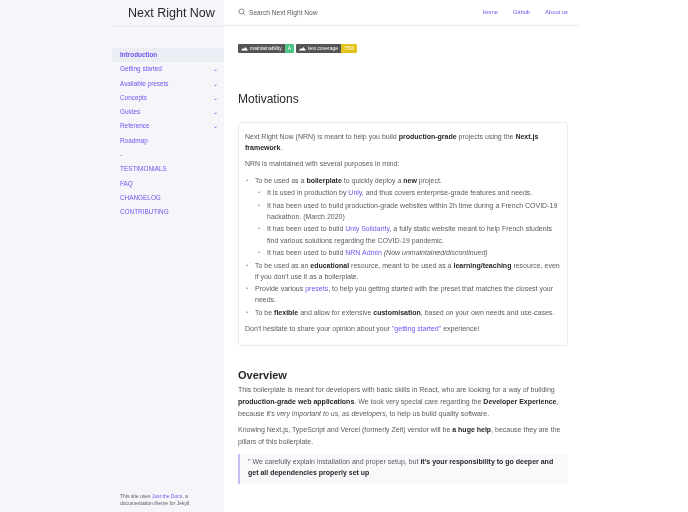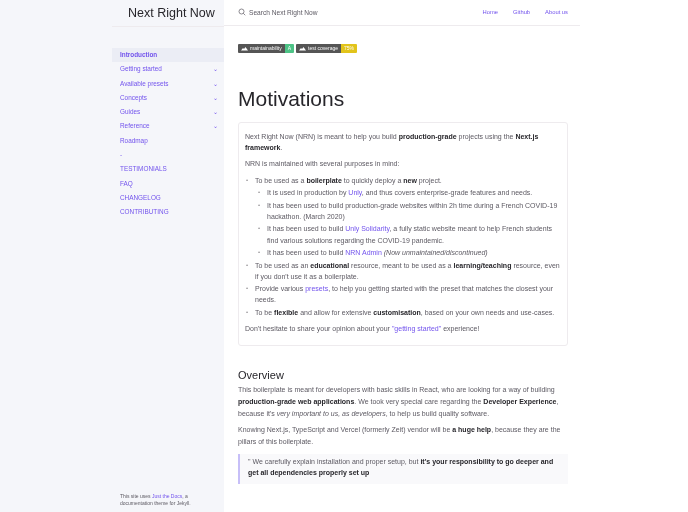--- a/index.html
+++ b/index.html
@@ -20,31 +20,31 @@
   .header { position: absolute; left: 224px; top: 0; width: 356px; height: 26px; border-bottom: 1px solid #eeebee; }
   .search { position: absolute; left: 14px; top: 8px; font-size: 6.6px; color: #5c5962; display: flex; align-items: center; gap: 3px; }
   .search svg { width: 8px; height: 8px; }
   .topnav { position: absolute; right: 12px; top: 9px; display: flex; gap: 15px; font-size: 5.8px; }
 
   .main { position: absolute; left: 238px; top: 44px; width: 334px; }
   .badges { display: flex; gap: 2px; height: 9px; }
   .badge { display: flex; height: 9px; font-size: 5px; line-height: 9px; border-radius: 1px; overflow: hidden; }
   .badge .l { background: #555555; color: #fff; padding: 0 3px; display: flex; align-items: center; gap: 2px; }
   .badge .r { color: #fff; padding: 0 3px; }
-  h1 { font-size: 21px; font-weight: normal; color: #27262b; margin-top: 35px; line-height: 22px; }
+  h1 { font-size: 12px; font-weight: normal; color: #27262b; margin-top: 35px; line-height: 22px; }
   .card { margin-top: 12px; border: 1px solid #eeebee; border-radius: 3px; padding: 6px 6px 6px 6px; width: 330px; font-size: 7px; line-height: 11.2px; }
   .card p { margin: 2px 0 5px 0; }
   .card b, .ov b { color: #27262b; }
   ul.l1 { list-style: none; margin: 0; }
   ul.l1 > li { position: relative; padding-left: 10px; margin-bottom: 1.3px; }
   ul.l1 > li::before { content: "•"; position: absolute; left: 1px; color: #959396; font-size: 6px; }
   ul.l2 { list-style: none; margin-top: 1.3px; }
   ul.l2 > li { position: relative; padding-left: 12px; margin-bottom: 1.3px; }
   ul.l2 > li::before { content: "•"; position: absolute; left: 3px; color: #959396; font-size: 6px; }
-  h2 { font-size: 11px; font-weight: normal; color: #27262b; margin-top: 22px; line-height: 14px; }
+  h2 { font-size: 11px; font-weight: bold; color: #27262b; margin-top: 22px; line-height: 14px; }
   .ov { font-size: 7px; line-height: 11.7px; width: 330px; }
   .ov p { margin: 2px 0 5px 0; }
   .quote { margin-top: 6px; border-left: 2px solid #c7bff8; background: #f9f9fb; padding: 2px 6px 0 8px; font-size: 7px; line-height: 11px; height: 30px; }
 </style>
 </head>
 <body>
 
 <div class="side-bg"></div>
 
 <nav class="sidebar">

